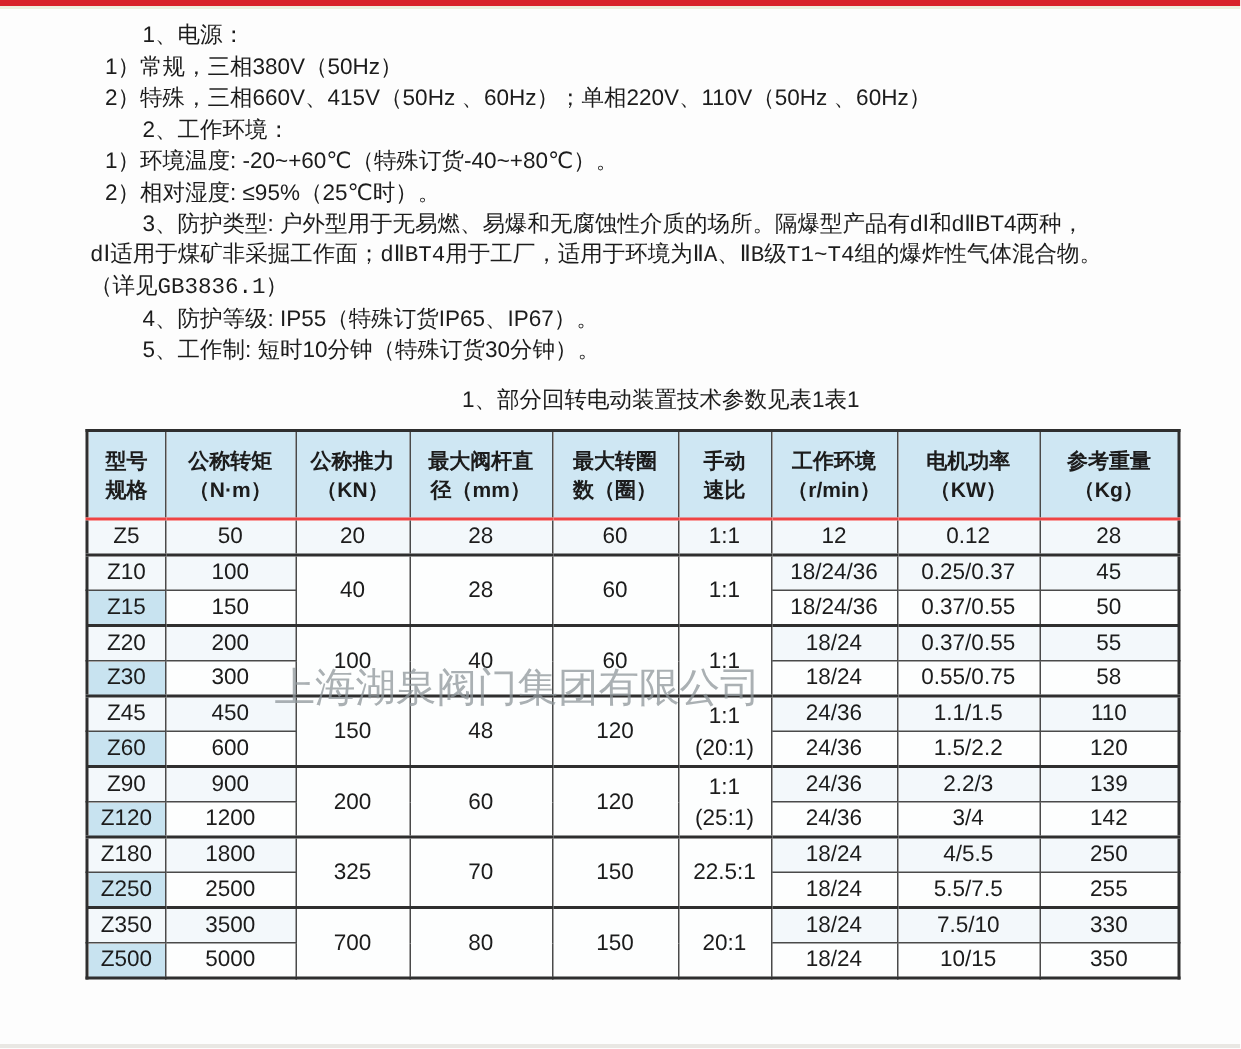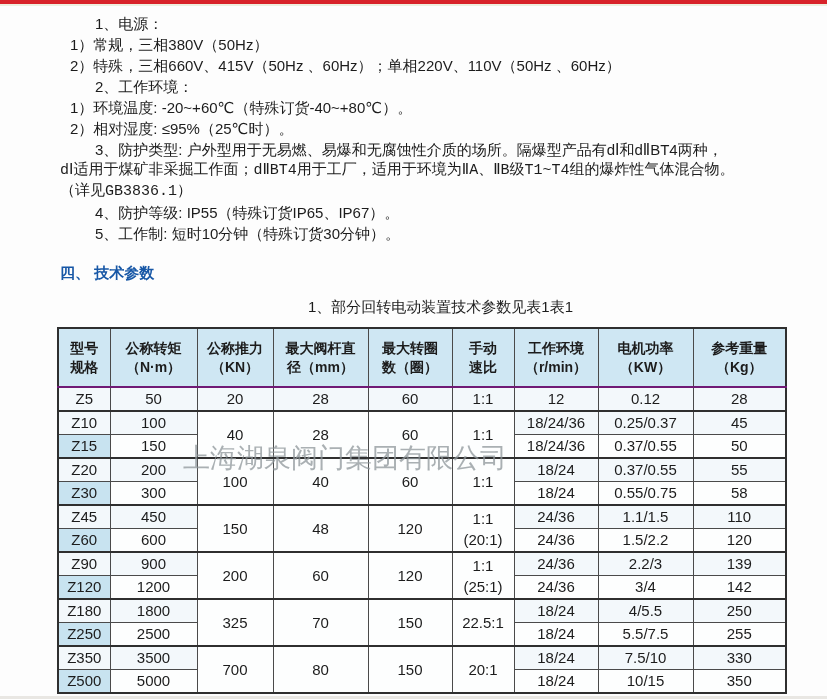--- a/index.html
+++ b/index.html
@@ -40,21 +40,21 @@
     font-size:15px;
   }
   .spec-table th,.spec-table td{
     border:1px solid #4a4a4a;
     text-align:center;vertical-align:middle;
     padding:0;overflow:hidden;
   }
   .spec-table thead th{
     height:57px;background:#cfe7f3;
     font-size:14px;font-weight:bold;line-height:19px;
-    border-bottom:2px solid #701a75;
+    border-bottom:2px solid #ef4444;
   }
   .spec-table tbody td{height:22px;line-height:20px;background:#fdfefe;}
   .spec-table tbody td.model{background:#c8e3f0;}
   .spec-table tbody tr.gt td{border-top:2px solid #2f2f2f;}
   .spec-table tbody tr.tint td.own{background:#f3f8fb;}
   .spec-table tbody td.model.own{background:#c8e3f0;}
   .ratio2cell div{line-height:21px;}
 
   .watermark{
     position:absolute;left:183px;top:440px;
@@ -76,21 +76,20 @@
     <div class="spec-line ind1">2、工作环境：</div>
     <div class="spec-line ind2">1）环境温度: -20~+60℃（特殊订货-40~+80℃）。</div>
     <div class="spec-line ind2">2）相对湿度: ≤95%（25℃时）。</div>
     <div class="spec-line ind1">3、防护类型: 户外型用于无易燃、易爆和无腐蚀性介质的场所。隔爆型产品有dⅠ和dⅡBT4两种，</div>
     <div class="spec-line ind0">dⅠ适用于煤矿非采掘工作面；dⅡBT4用于工厂，适用于环境为ⅡA、ⅡB级T1~T4组的爆炸性气体混合物。</div>
     <div class="spec-line ind0">（详见GB3836.1）</div>
     <div class="spec-line ind1">4、防护等级: IP55（特殊订货IP65、IP67）。</div>
     <div class="spec-line ind1">5、工作制: 短时10分钟（特殊订货30分钟）。</div>
   </div>
 
-  <div class="section-heading">四、 技术参数</div>
 
   <div class="intro-row">
     <span class="intro">1、部分回转电动装置技术参数见表1</span>
     <span class="tbl-label">表1</span>
   </div>
 
   <table class="spec-table">
     <colgroup>
       <col style="width:52px">
         <col style="width:87px">

